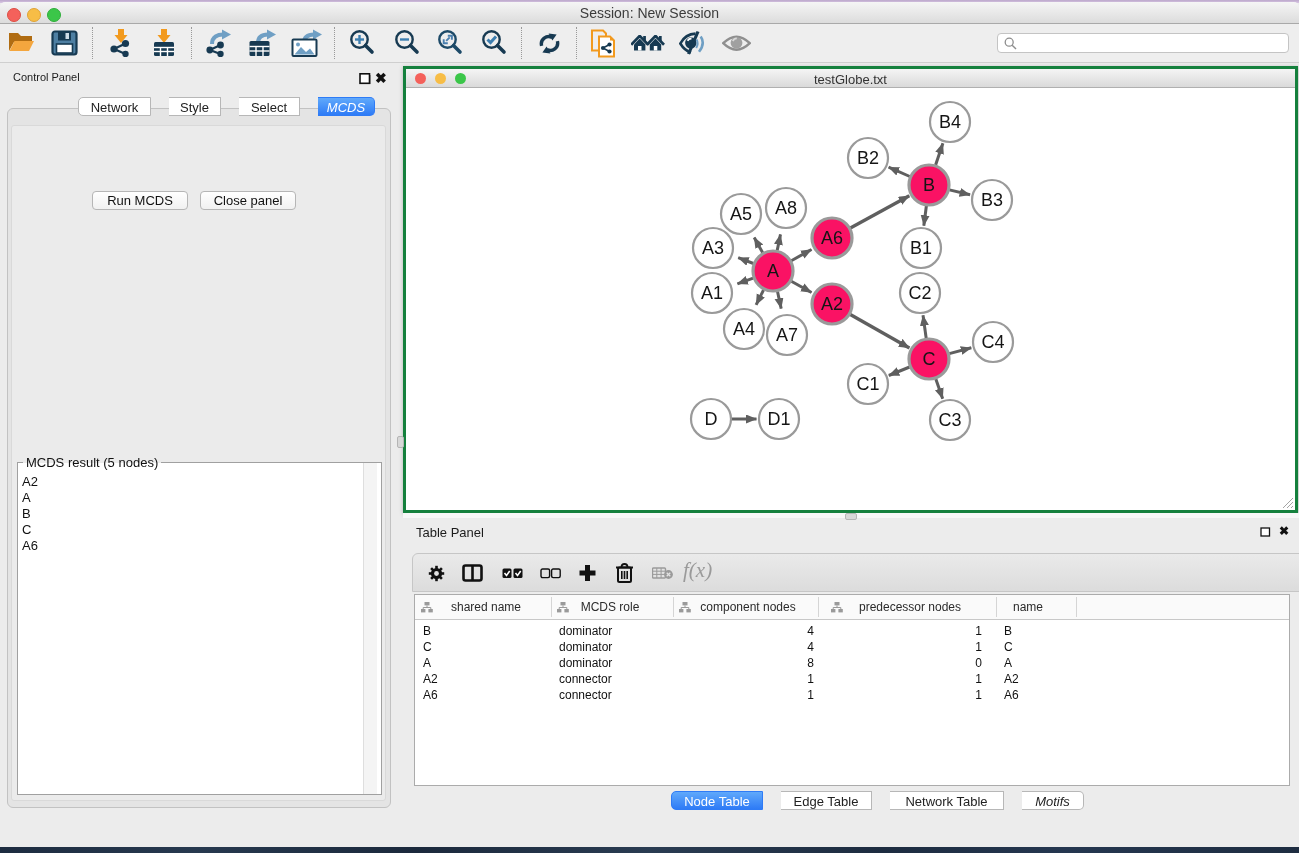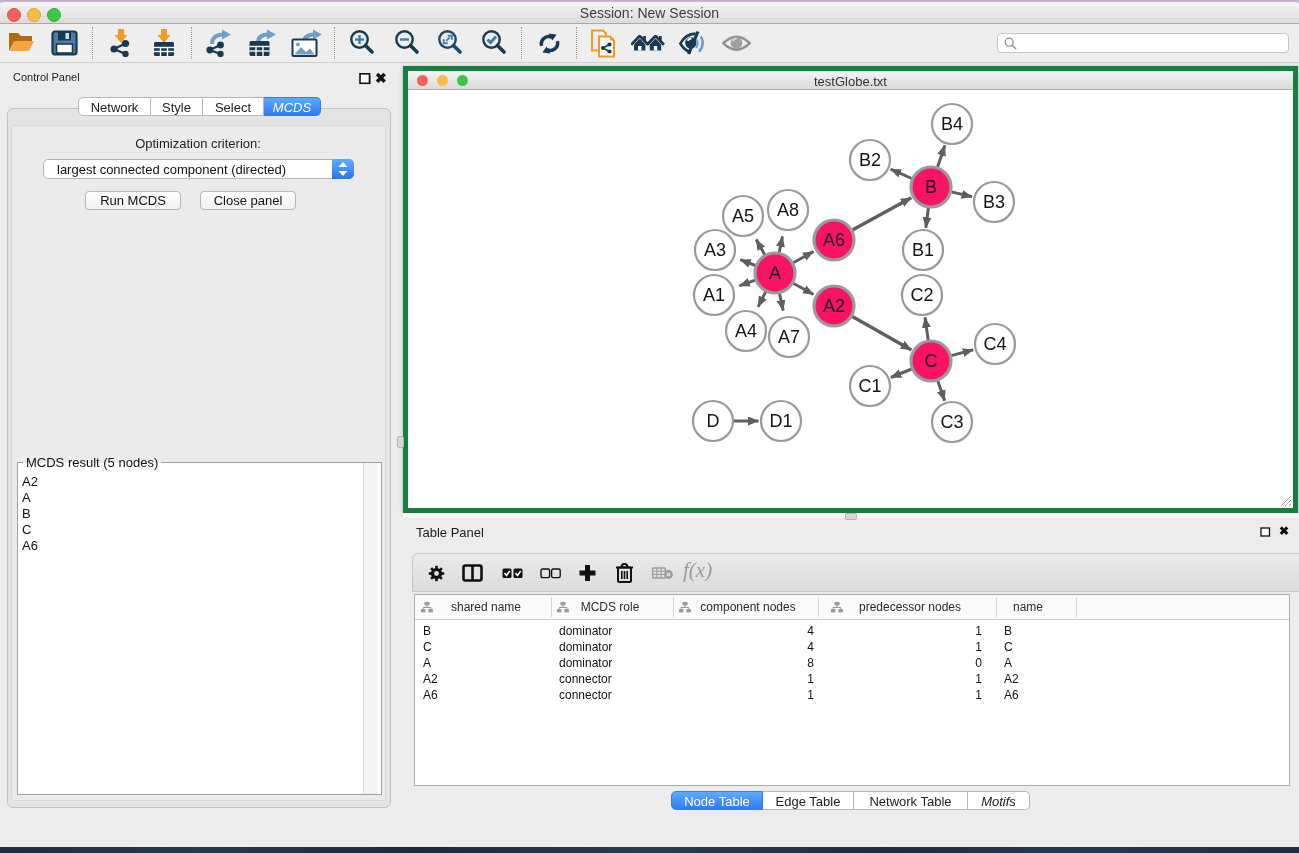--- a/index.html
+++ b/index.html
@@ -19,37 +19,37 @@
   
   #toolbar{left:0;top:24px;width:1299px;height:38px;background:#eeeeee;border-bottom:1px solid #cfcfcf;}
   .tsep{position:absolute;top:3px;height:32px;width:0;border-left:1px dotted #999;}
   #searchbox{position:absolute;left:997px;top:9px;width:290px;height:18px;background:#fff;border:1px solid #c4c4c4;border-radius:4px;}
   
   #main{left:0;top:63px;width:1299px;height:753px;background:#ececec;}
   
   #cpTitle{left:13px;top:71px;font-size:11px;color:#1c1c1c;}
   #cpBox{left:7px;top:108px;width:382px;height:698px;border:1px solid #c2c2c2;border-radius:6px;background:#e4e4e4;}
   #cpInner{left:11px;top:125px;width:375px;height:676px;background:#ebebeb;border:1px solid #d9d9d9;border-radius:3px;box-sizing:border-box;}
-  .tabs{position:absolute;display:flex;height:19px;}
+  .tabs{position:absolute;display:flex;height:19px;gap:18px;}
   .tab{height:19px;line-height:19px;text-align:center;font-size:13px;color:#222;background:#fff;border:1px solid #b7b7b7;border-left:none;box-sizing:border-box;}
   .tab.first{border-left:1px solid #b7b7b7;border-radius:5px 0 0 5px;}
   .tab.last{border-radius:0 5px 5px 0;font-style:italic;}
   .tab.sel{background:linear-gradient(#60a9fb,#2e7bf6);color:#fff;border-color:#2e7bf6;}
   #cpTabs{left:78px;top:97px;}
   #optLabel{left:8px;top:136px;width:380px;text-align:center;font-size:13px;color:#1d1d1d;}
   #optSelect{left:43px;top:159px;width:311px;height:20px;background:#fff;border:1px solid #b3b3b3;border-radius:5px;box-sizing:border-box;}
   #optSelect .txt{position:absolute;left:13px;top:2px;font-size:13px;color:#111;}
   #optSelect .cap{position:absolute;right:-1px;top:-1px;width:22px;height:20px;border-radius:0 5px 5px 0;background:linear-gradient(#65acfd,#2377f4);}
   .btn{position:absolute;height:19px;line-height:18px;background:linear-gradient(#ffffff,#f1f1f1);border:1px solid #b6b6b6;border-radius:4px;text-align:center;font-size:13px;color:#111;box-sizing:border-box;}
   #groupbox{left:17px;top:462px;width:365px;height:333px;background:#fff;border:1px solid #a0a0a0;box-sizing:border-box;}
   #gbLabel{left:23px;top:455px;font-size:13px;color:#111;background:linear-gradient(#ebebeb 53%,#ffffff 53%);padding:0 3px;}
   #gbList{left:22px;top:474px;font-size:13px;color:#111;line-height:16px;}
   #gbScroll{left:363px;top:463px;width:13px;height:331px;background:#f4f4f4;border-left:1px solid #dedede;}
   
-  #netwin{left:403px;top:66px;width:895px;height:447px;background:#fff;border:5px solid #15803d;box-sizing:border-box;box-shadow:0 1px 4px rgba(0,0,0,0.25);}
+  #netwin{left:403px;top:66px;width:895px;height:447px;background:#fff;border:3px solid #15803d;box-sizing:border-box;box-shadow:0 1px 4px rgba(0,0,0,0.25);}
   #nettitle{position:absolute;left:0;top:0;width:100%;height:19px;background:linear-gradient(#f5f5f5,#dadada);border-bottom:1px solid #b0b0b0;box-sizing:border-box;}
   #nettitle .tl{width:11px;height:11px;top:4px;}
   #nettitle .t1{left:9px;background:#f4615b;}
   #nettitle .t2{left:29px;background:#f7bd46;}
   #nettitle .t3{left:49px;background:#3bc649;}
   #nettitle .cap{position:absolute;width:100%;top:3px;text-align:center;font-size:13px;color:#333;}
   
   #vdimple{left:397px;top:436px;width:5px;height:10px;background:#d8d8d8;border:1px solid #b5b5b5;border-radius:2px;}
   #hstrip{left:403px;top:513px;width:896px;height:5px;background:#f7f7f7;}
   #hdimple{left:845px;top:513px;width:10px;height:5px;background:#d8d8d8;border:1px solid #b5b5b5;border-radius:2px;}
@@ -248,31 +248,21 @@
     </svg>
 <div class="abs" style="left:375px;top:70px;font-size:14px;font-weight:bold;color:#111">✖</div>
   <div id="cpBox" class="abs"></div>
   <div id="cpInner" class="abs"></div>
   <div id="cpTabs" class="tabs abs">
     <div class="tab first" style="width:73px">Network</div>
     <div class="tab" style="width:52px">Style</div>
     <div class="tab" style="width:61px">Select</div>
     <div class="tab sel last" style="width:57px">MCDS</div>
   </div>
-  <div id="optLabel" class="abs">Optimization criterion:</div>
-  <div id="optSelect" class="abs">
-      <span class="txt">largest connected component (directed)</span>
-      <span class="cap">
-        <svg style="position:absolute;left:5px;top:2px" width="12" height="16" viewBox="0 0 12 16">
-          <path d="M6 1 L10.5 6 H1.5 z" fill="#fff"></path>
-          <path d="M6 15 L1.5 10 H10.5 z" fill="#fff"></path>
-        </svg>
-      </span>
-    </div>
-  <div class="btn" style="left:85px;top:191px;width:96px;">Run MCDS</div>
+  <div class="btn" style="left:92px;top:191px;width:96px;">Run MCDS</div>
   <div class="btn" style="left:200px;top:191px;width:96px;">Close panel</div>
   <div id="groupbox" class="abs"></div>
   <div id="gbScroll" class="abs"></div>
   <div id="gbLabel" class="abs">MCDS result (5 nodes)</div>
   <div id="gbList" class="abs">A2<br>A<br>B<br>C<br>A6</div>
 
   <div id="netwin" class="abs">
     <div id="nettitle">
       <div class="tl t1"></div>
         <div class="tl t2"></div>

